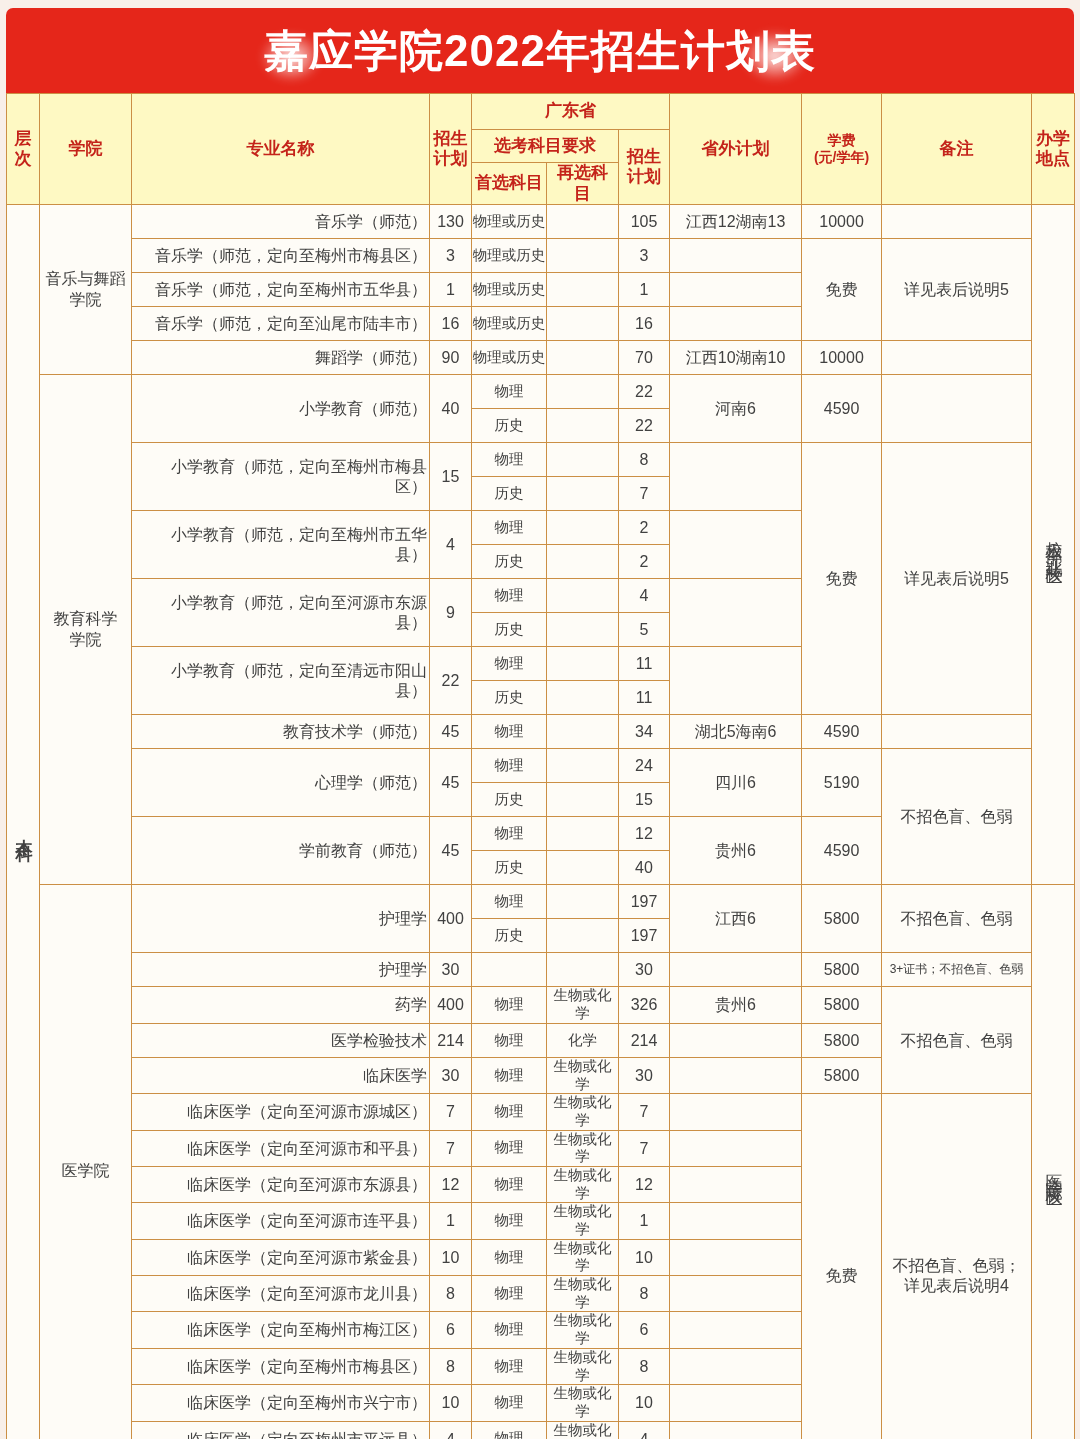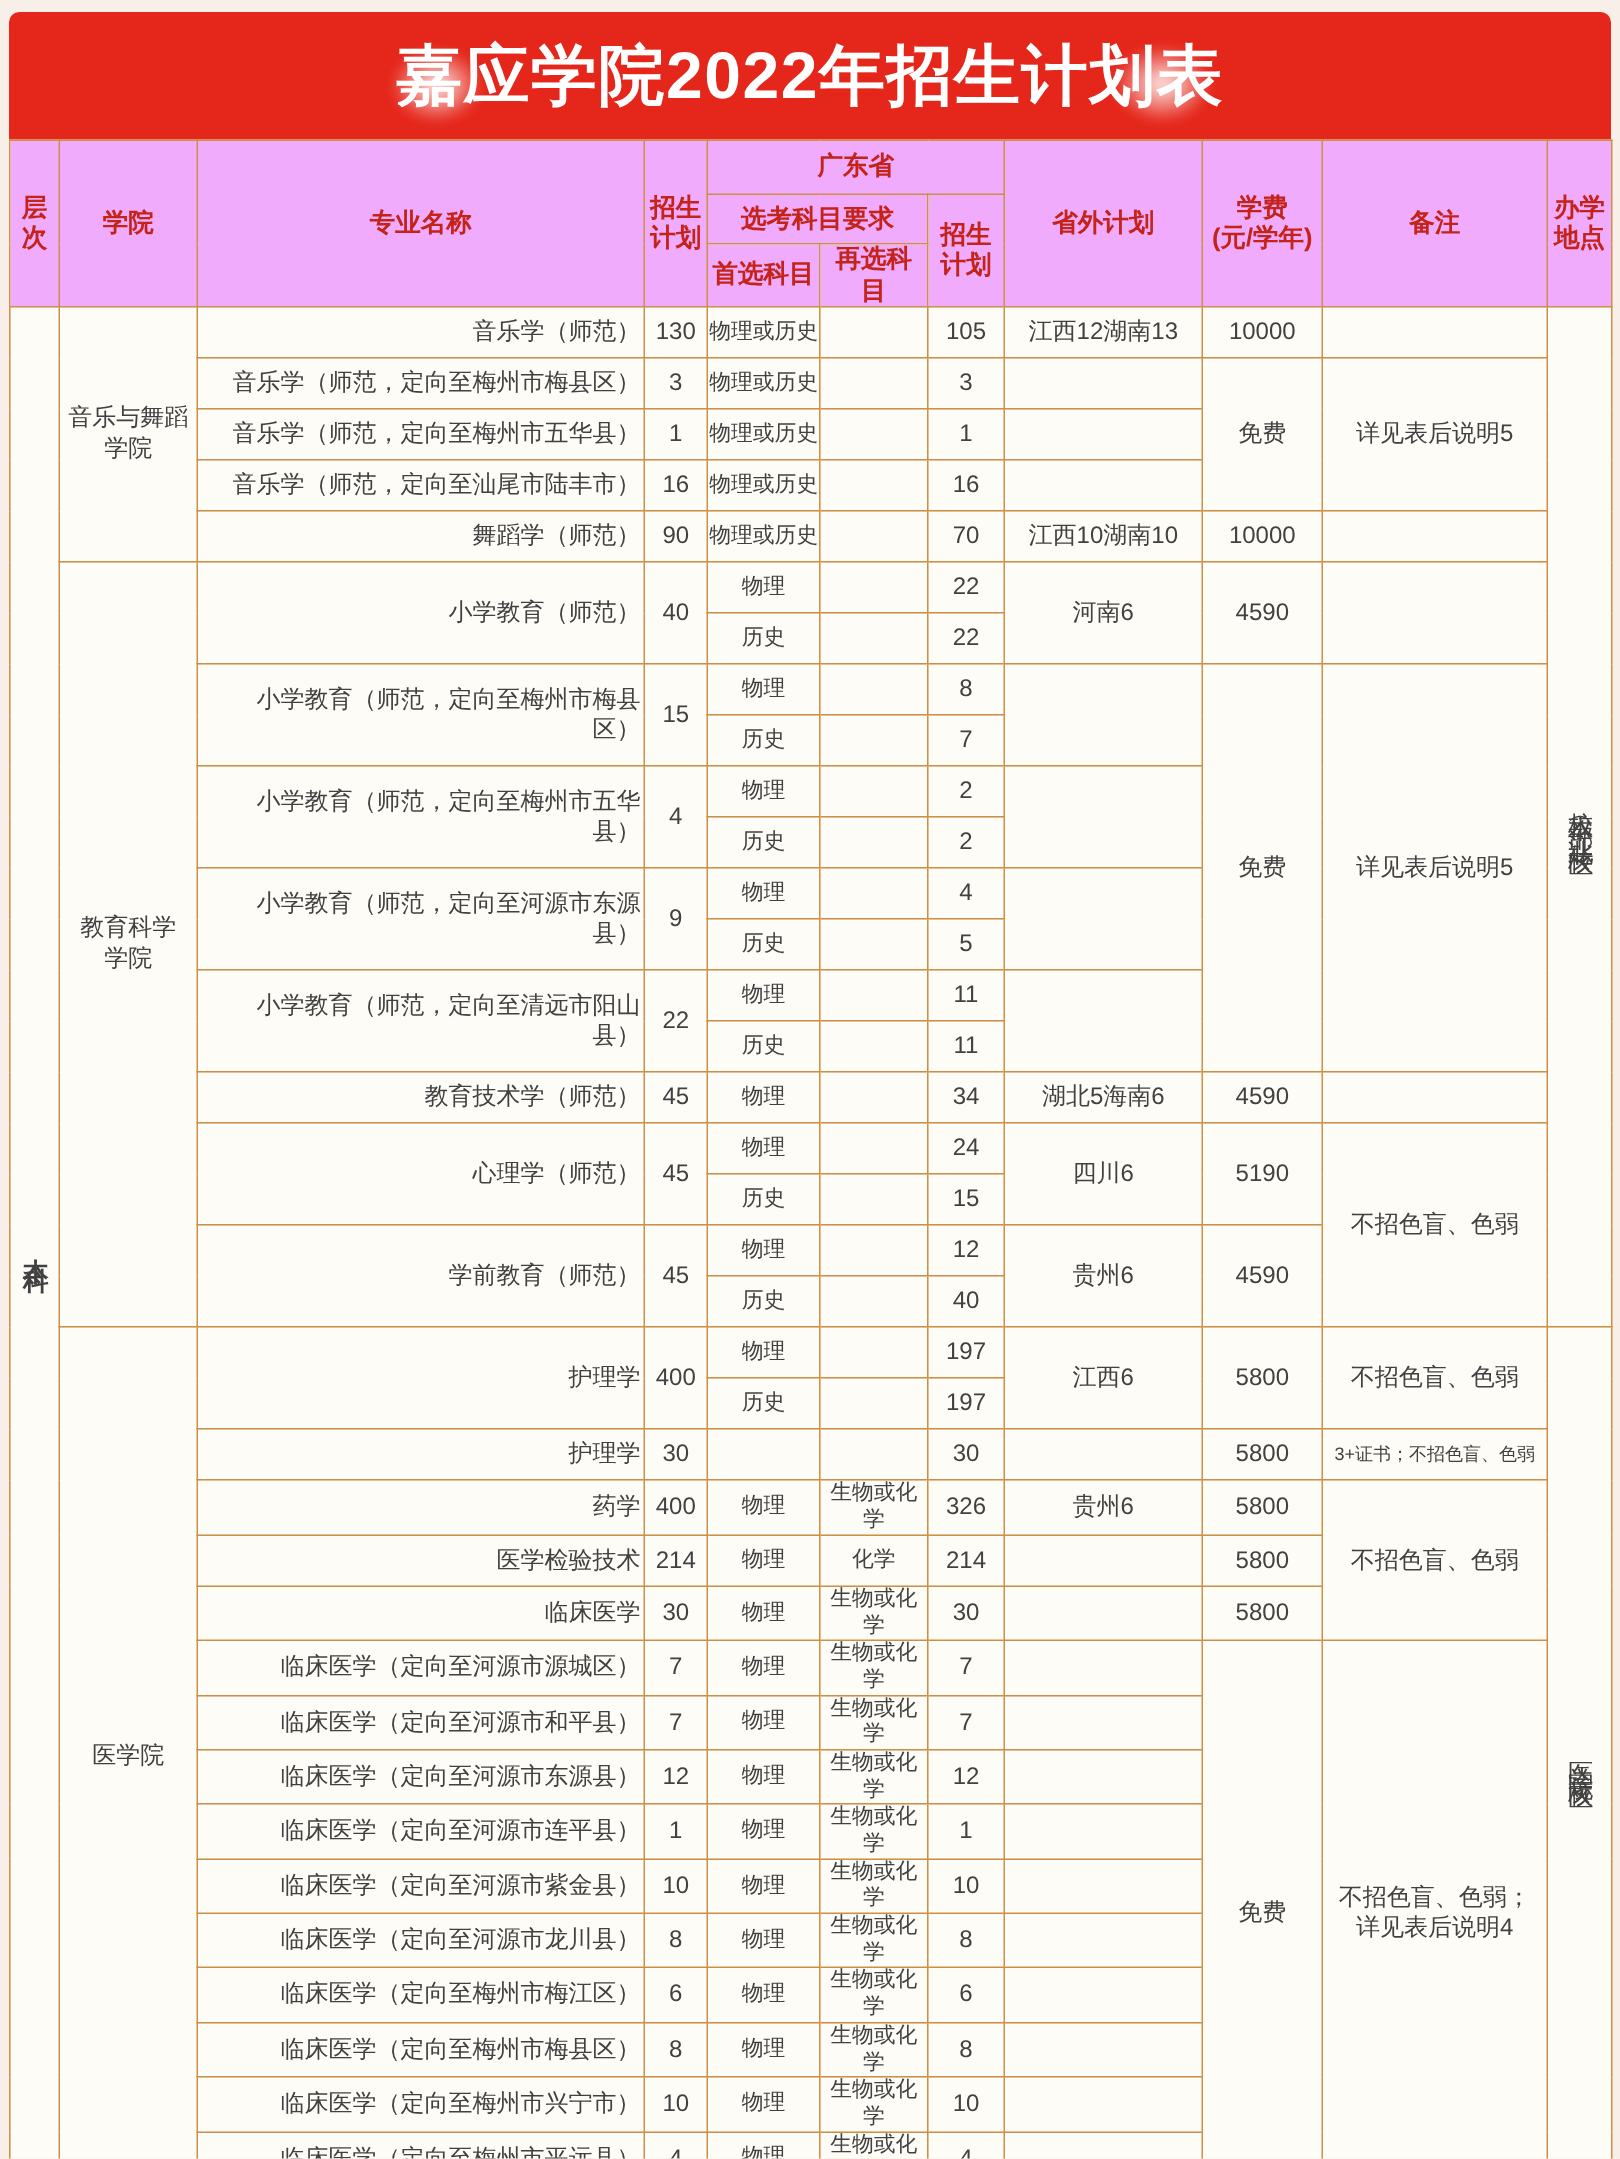--- a/index.html
+++ b/index.html
@@ -28,38 +28,38 @@
     position:absolute;left:6px;top:93px;width:1068px;
     border-collapse:collapse;table-layout:fixed;
   }
   .sched th,.sched td{
     border:1.5px solid #cb8f45;
     text-align:center;vertical-align:middle;
     white-space:pre-line;line-height:1.22;
     padding:0 2px;overflow:hidden;
   }
   .sched th{
-    background:#f0abfc;color:#c4231a;
+    background:#fef9c3;color:#c4231a;
     font-size:17px;font-weight:bold;
   }
   .sched td{
     background:#fefcf7;color:#414141;font-size:16px;
   }
   tr.h1{height:36px;} tr.h2{height:33px;} tr.h3{height:40px;}
   tbody tr{height:34px;}
   td.nm{text-align:right;padding-left:9px;}
   td.sj{font-size:14.5px;padding:0;}
   td.v{
     writing-mode:vertical-rl;text-orientation:mixed;
     letter-spacing:4px;font-size:17px;padding:4px 0;
   }
   td.lvl{font-weight:bold;letter-spacing:6px;}
   td.col{line-height:1.3;}
   td.sm{font-size:12px;line-height:1.15;}
-  th.feeh{font-size:17px;}
+  th.feeh{font-size:14px;}
 </style>
 </head>
 <body>
 
 <div class="banner">
   <div class="title">嘉应学院2022年招生计划表</div>
   <div class="smudge s1"></div>
   <div class="smudge s2"></div>
 </div>
 

